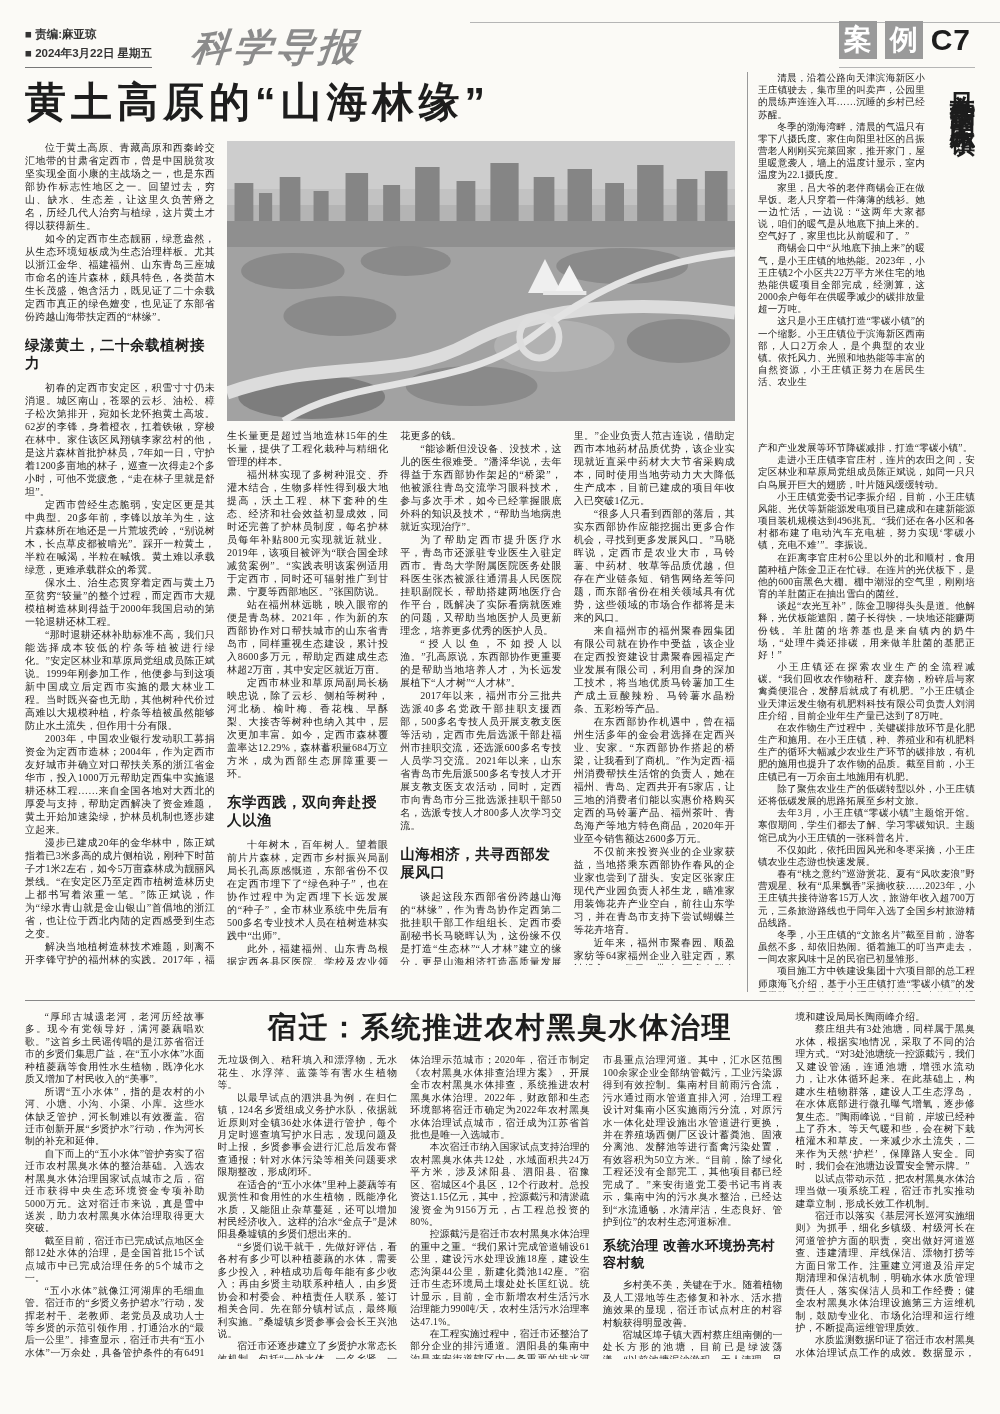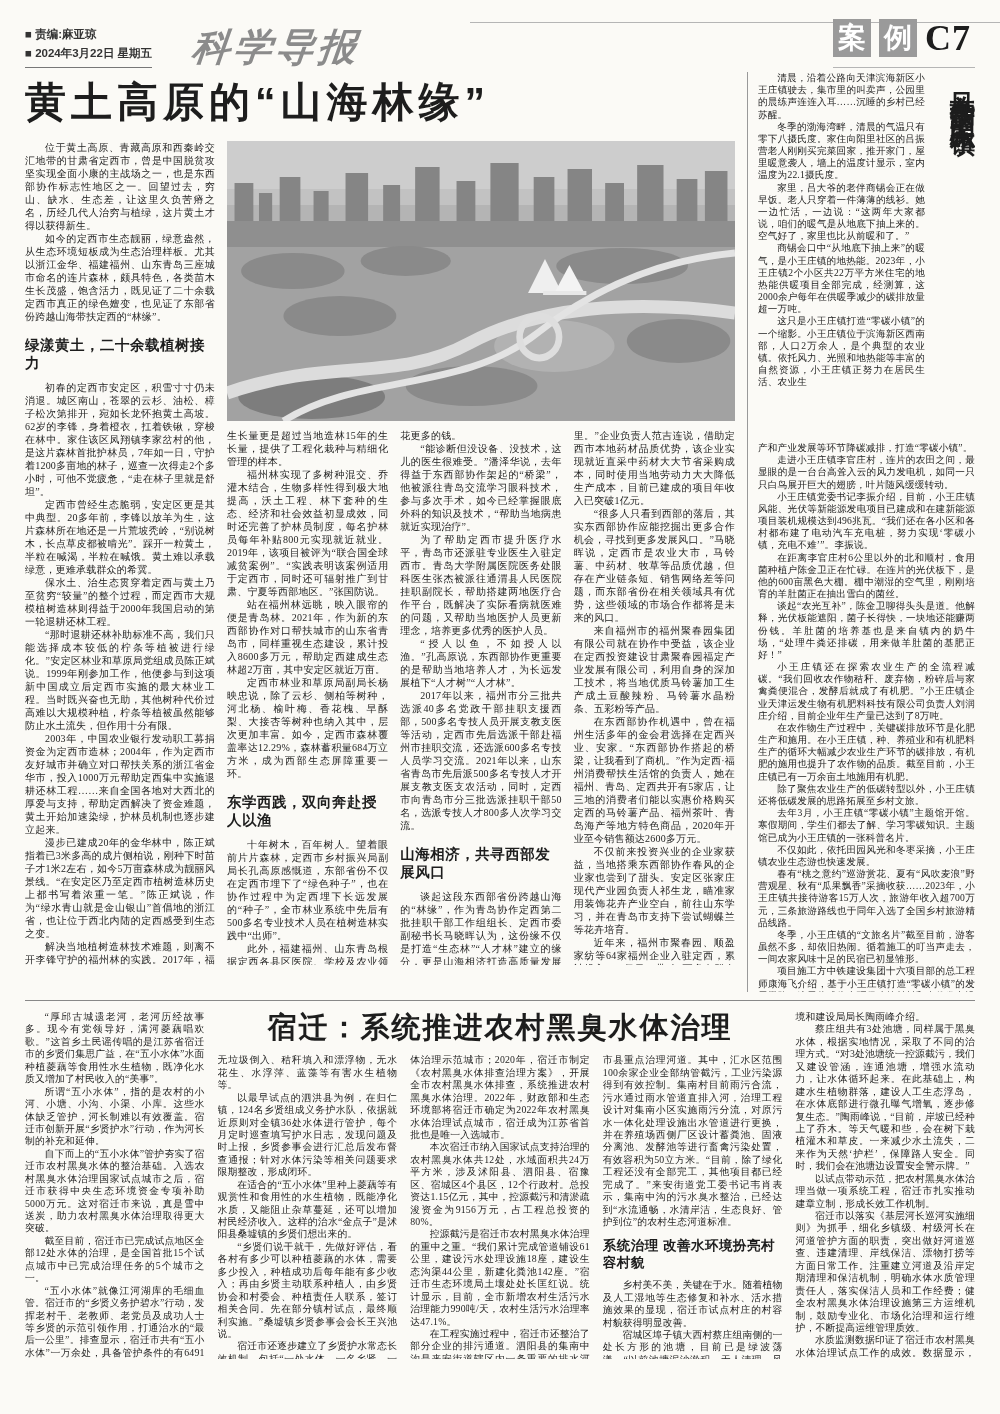--- a/index.html
+++ b/index.html
@@ -16,21 +16,21 @@
   .header { position:relative; padding:30px 25px 4px; height:72px; display:flex; align-items:flex-end; }
   .ed-block { font-family:"Liberation Sans","DejaVu Sans",sans-serif; font-size:11.5px; font-weight:700;
               color:#333; border-bottom:1px solid #777; padding-bottom:5px; line-height:1.6; }
   .masthead { font-size:38px; color:#8b8b8b; margin-left:40px; letter-spacing:4px;
               font-style:italic; transform:skewX(-6deg); font-weight:700; line-height:1; padding-bottom:2px; }
   .badge-zone { margin-left:auto; display:flex; align-items:center; gap:8px;
                 border-bottom:1px solid #b5b5b5; padding:0 4px 8px 0; }
   .badge-char { width:38px; height:38px; background:#9a9a9a; color:#fff; text-align:center;
                 font-family:"Liberation Sans","DejaVu Sans",sans-serif; font-weight:700;
                 font-size:28px; line-height:38px; }
-  .page-no { font-size:36px; font-weight:700; font-family:Liberation Serif, serif; letter-spacing:1px; }
+  .page-no { font-size:30px; font-weight:700; font-family:Liberation Sans, sans-serif; letter-spacing:1px; }
 
   
   .main-wrap { display:flex; padding:0 25px; height:920px; }
   .lead-zone { flex:1; min-width:0; padding-right:12px; }
   .lead-headline { font-family:"Liberation Sans","DejaVu Sans",sans-serif; font-weight:900;
                    font-size:41px; letter-spacing:5px; margin:8px 0 16px; line-height:1.1; white-space:nowrap; }
   .lead-cols { display:flex; gap:12px; height:824px; overflow:hidden; }
   .col { overflow:hidden; }
   .col-first { width:190px; flex:none; }
   .lead-right { flex:1; min-width:0; display:flex; flex-direction:column; }
@@ -193,21 +193,21 @@
             <p class="para">清晨，沿着公路向天津滨海新区小王庄镇驶去，集市里的叫卖声，公园里的晨练声连连入耳……沉睡的乡村已经苏醒。</p>
             <p class="para">冬季的渤海湾畔，清晨的气温只有零下八摄氏度。家住向阳里社区的吕振营老人刚刚买完菜回家，推开家门，屋里暖意袭人，墙上的温度计显示，室内温度为22.1摄氏度。</p>
             <p class="para">家里，吕大爷的老伴商锡会正在做早饭。老人只穿着一件薄薄的线衫。她一边忙活，一边说：“这两年大家都说，咱们的暖气是从地底下抽上来的。空气好了，家里也比从前暖和了。”</p>
             <p class="para">商锡会口中“从地底下抽上来”的暖气，是小王庄镇的地热能。2023年，小王庄镇2个小区共22万平方米住宅的地热能供暖项目全部完成，经测算，这2000余户每年在供暖季减少的碳排放量超一万吨。</p>
             <p class="para">这只是小王庄镇打造“零碳小镇”的一个缩影。小王庄镇位于滨海新区西南部，人口2万余人，是个典型的农业镇。依托风力、光照和地热能等丰富的自然资源，小王庄镇正努力在居民生活、农业生</p>
           </div>
         <div class="sb-title">风车转动下的『零碳小镇』</div>
       </div>
       <div class="sb-wide">
           <p class="para cont">产和产业发展等环节降碳减排，打造“零碳小镇”。</p>
-          <p class="para">走进小王庄镇李官庄村，连片的农田之间，最显眼的是一台台高耸入云的风力发电机，如同一只只白鸟展开巨大的翅膀，叶片随风缓缓转动。</p>
+          <p class="para">走进小王庄镇李官庄村，连片的农田之间，安定区林业和草原局党组成员陈正斌说，如同一只只白鸟展开巨大的翅膀，叶片随风缓缓转动。</p>
           <p class="para">小王庄镇党委书记李振介绍，目前，小王庄镇风能、光伏等新能源发电项目已建成和在建新能源项目装机规模达到496兆瓦。“我们还在各小区和各村都布建了电动汽车充电桩，努力实现‘零碳小镇，充电不难’”。李振说。</p>
           <p class="para">在距离李官庄村6公里以外的北和顺村，食用菌种植户陈金卫正在忙碌。在连片的光伏板下，是他的600亩黑色大棚。棚中潮湿的空气里，刚刚培育的羊肚菌正在抽出雪白的菌丝。</p>
           <p class="para">谈起“农光互补”，陈金卫聊得头头是道。他解释，光伏板能遮阳，菌子长得快，一块地还能赚两份钱。羊肚菌的培养基也是来自镇内的奶牛场，“处理牛粪还排碳，用来做羊肚菌的基肥正好！”</p>
           <p class="para">小王庄镇还在探索农业生产的全流程减碳。“我们回收农作物秸秆、废弃物，粉碎后与家禽粪便混合，发酵后就成了有机肥。”小王庄镇企业天津运发生物有机肥料科技有限公司负责人刘润庄介绍，目前企业年生产量已达到了8万吨。</p>
           <p class="para">在农作物生产过程中，关键碳排放环节是化肥生产和施用。在小王庄镇，种、养殖业和有机肥料生产的循环大幅减少农业生产环节的碳排放，有机肥的施用也提升了农作物的品质。截至目前，小王庄镇已有一万余亩土地施用有机肥。</p>
           <p class="para">除了聚焦农业生产的低碳转型以外，小王庄镇还将低碳发展的思路拓展至乡村文旅。</p>
           <p class="para">去年3月，小王庄镇“零碳小镇”主题馆开馆。寒假期间，学生们都去了解、学习零碳知识。主题馆已成为小王庄镇的一张科普名片。</p>
           <p class="para">不仅如此，依托田园风光和冬枣采摘，小王庄镇农业生态游也快速发展。</p>
           <p class="para">春有“桃之意约”巡游赏花、夏有“风吹麦浪”野营观星、秋有“瓜果飘香”采摘收获……2023年，小王庄镇共接待游客15万人次，旅游年收入超700万元，三条旅游路线也于同年入选了全国乡村旅游精品线路。</p>
           <p class="para">冬季，小王庄镇的“文旅名片”截至目前，游客虽然不多，却依旧热闹。循着施工的叮当声走去，一间农家风味十足的民宿已初显雏形。</p>

